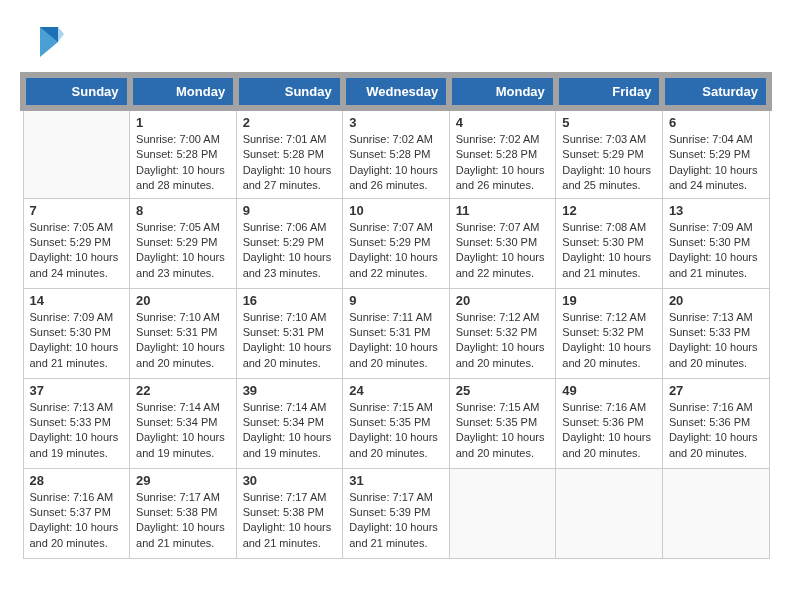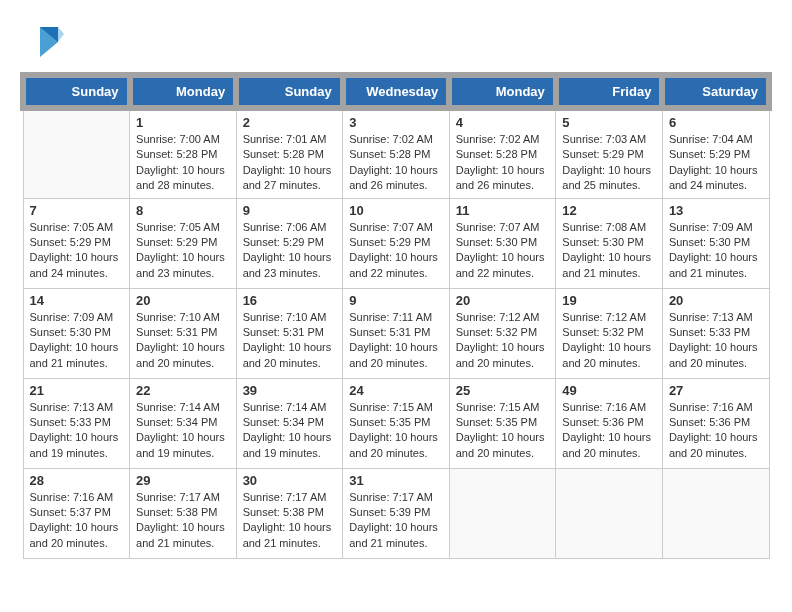--- a/index.html
+++ b/index.html
@@ -206,21 +206,21 @@
           <span class="day-number">19</span>
           <div class="day-info">Sunrise: 7:12 AM<br>Sunset: 5:32 PM<br>Daylight: 10 hours and 20 minutes.</div>
         </td>
         <td>
           <span class="day-number">20</span>
           <div class="day-info">Sunrise: 7:13 AM<br>Sunset: 5:33 PM<br>Daylight: 10 hours and 20 minutes.</div>
         </td>
       </tr>
       <tr>
         <td>
-          <span class="day-number">21</span>
+          <span class="day-number">37</span>
           <div class="day-info">Sunrise: 7:13 AM<br>Sunset: 5:33 PM<br>Daylight: 10 hours and 19 minutes.</div>
         </td>
         <td>
           <span class="day-number">22</span>
           <div class="day-info">Sunrise: 7:14 AM<br>Sunset: 5:34 PM<br>Daylight: 10 hours and 19 minutes.</div>
         </td>
         <td>
           <span class="day-number">39</span>
           <div class="day-info">Sunrise: 7:14 AM<br>Sunset: 5:34 PM<br>Daylight: 10 hours and 19 minutes.</div>
         </td>

